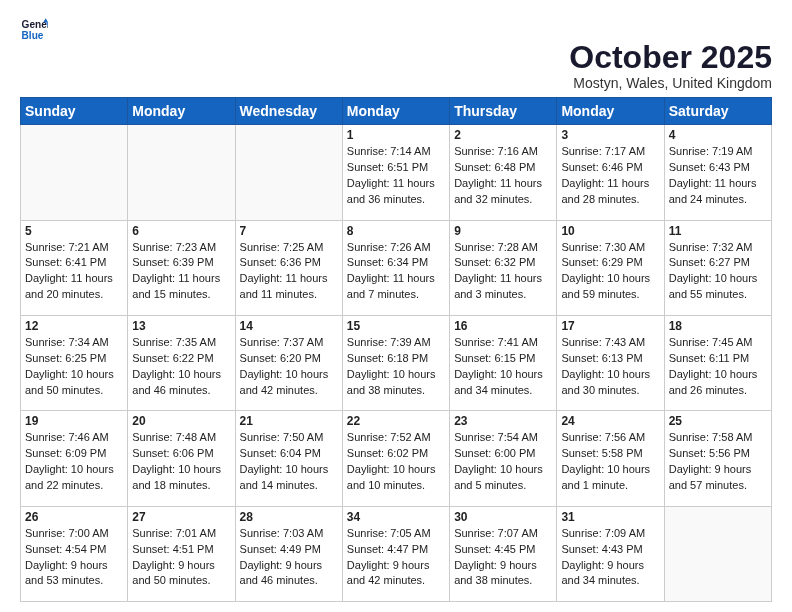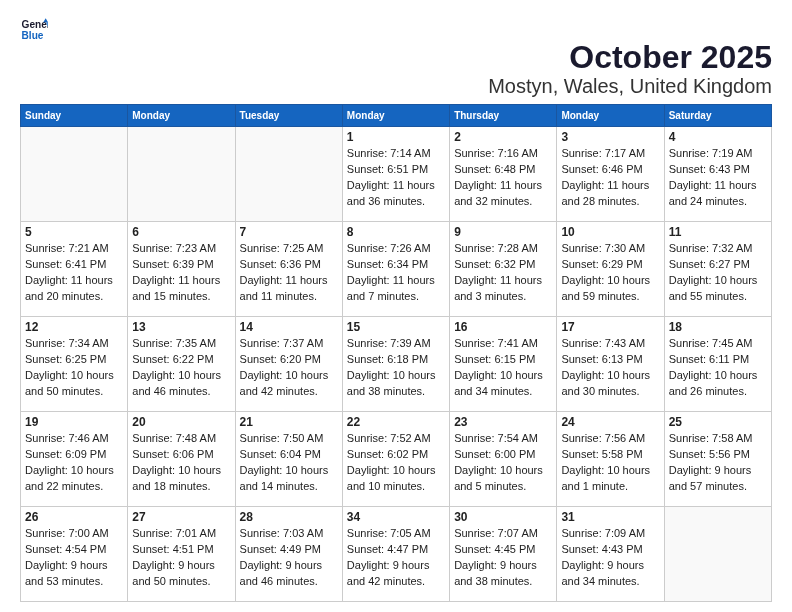--- a/index.html
+++ b/index.html
@@ -36,34 +36,34 @@
       text-align: right;
       margin-top: 24px;
     }
     .month-title {
       font-size: 32px;
       font-weight: bold;
       color: #1a1a2e;
       line-height: 1.1;
     }
     .location {
-      font-size: 20px;
+      font-size: 14px;
       color: #333;
     }
     .calendar {
       flex: 1;
       border: 1px solid #ccc;
       border-collapse: collapse;
       width: 100%;
       table-layout: fixed;
     }
     .calendar th {
       background: #1565c0;
       color: #fff;
-      font-size: 10px;
+      font-size: 14px;
       font-weight: bold;
       padding: 5px 4px;
       text-align: left;
       border: 1px solid #1a56a0;
     }
     .calendar td {
       border: 1px solid #ccc;
       vertical-align: top;
       padding: 3px 4px;
       font-size: 9.5px;
@@ -104,21 +104,21 @@
       <div class="month-title">October 2025</div>
       <div class="location">Mostyn, Wales, United Kingdom</div>
     </div>
   </div>
 
   <table class="calendar">
     <thead>
       <tr>
         <th>Sunday</th>
         <th>Monday</th>
-        <th>Tuesday</th>
+        <th>Wednesday</th>
         <th>Monday</th>
         <th>Thursday</th>
         <th>Monday</th>
         <th>Saturday</th>
       </tr>
     </thead>
     <tbody id="calendar-body">
     <tr>
           <td class="empty"></td>
           <td class="empty"></td>

